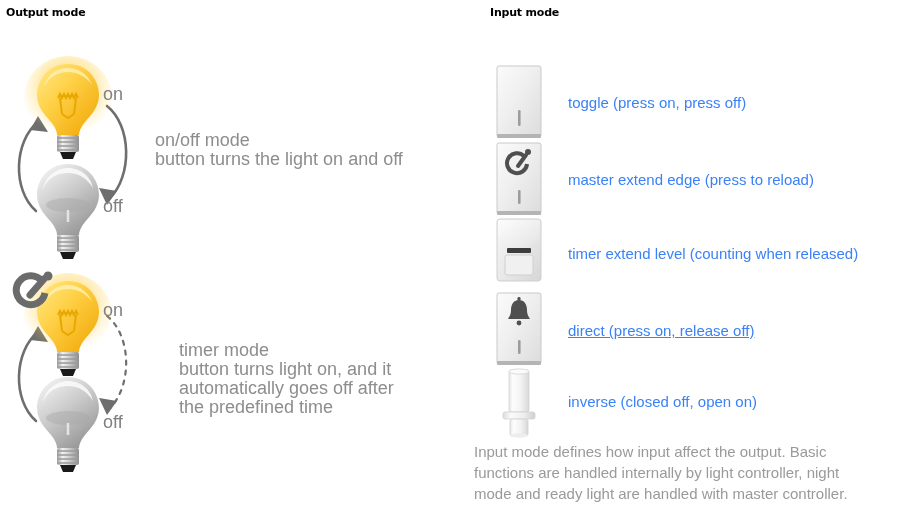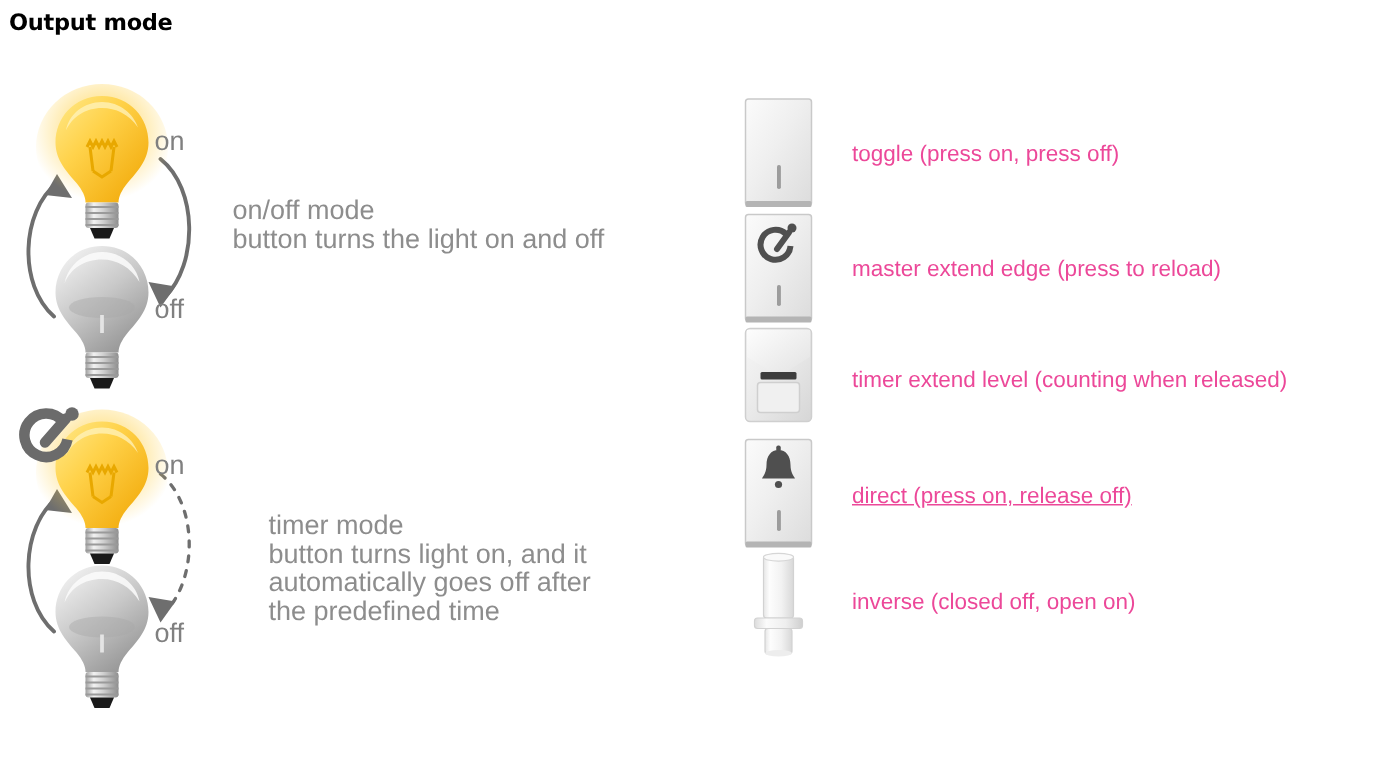--- a/index.html
+++ b/index.html
@@ -19,21 +19,21 @@
     position: absolute;
     top: 0;
   }
   #output-panel { left: 0; width: 470px; height: 512px; }
   #input-panel  { left: 470px; width: 445px; height: 512px; }
 
   .panel-title {
     position: absolute;
     font-family: "DejaVu Sans", sans-serif;
     font-weight: bold;
-    font-size: 15px;
+    font-size: 11px;
     color: #000000;
     letter-spacing: -0.2px;
     white-space: nowrap;
   }
   #output-title { left: 6px;  top: 6px; }
   #input-title  { left: 20px; top: 6px; }
 
   .desc {
     position: absolute;
     font-size: 18px;
@@ -82,21 +82,21 @@
   }
   .sw-icon {
     position: absolute;
     left: 26px;
   }
   .sw-icon svg { display:block; overflow: visible; }
   .input-label {
     position: absolute;
     left: 98px;
     font-size: 15px;
-    color: #ec4899;
+    color: #3b82f6;
     white-space: nowrap;
   }
   #input-note {
     position: absolute;
     left: 4px;
     top: 441px;
     font-size: 15px;
     line-height: 21px;
     color: #9a9a9a;
     white-space: pre;
@@ -273,20 +273,21 @@
 
     <div class="desc" id="timer-desc">timer mode
 button turns light on, and it
 automatically goes off after
 the predefined time</div>
   </div>
 </div>
 
 <div class="panel" id="input-panel">
 
+  <div class="panel-title" id="input-title">Input mode</div>
 
   <div class="input-row" style="top:0">
     <div class="sw-icon" style="top:65px;">
       <svg width="46" height="76" viewBox="0 0 46 76">
         <defs>
           <linearGradient id="swA" x1="0%" y1="0%" x2="100%" y2="100%">
             <stop offset="0%" stop-color="#fbfbfb"></stop>
             <stop offset="45%" stop-color="#efefef"></stop>
             <stop offset="100%" stop-color="#dcdcdc"></stop>
           </linearGradient>
@@ -392,13 +393,16 @@
 
         <rect x="7" y="44" width="32" height="7" rx="2" fill="url(#cylB)" stroke="#d2d2d2" stroke-width="0.8"></rect>
 
         <rect x="14" y="51" width="18" height="17" rx="2" fill="url(#cylA)" stroke="#d2d2d2" stroke-width="0.8"></rect>
         <ellipse cx="23" cy="67.5" rx="9" ry="2.2" fill="#ededed"></ellipse>
       </svg>
     </div>
     <div class="input-label" style="top:393px;">inverse (closed off, open on)</div>
   </div>
 
+  <div id="input-note">Input mode defines how input affect the output. Basic
+functions are handled internally by light controller, night
+mode and ready light are handled with master controller.</div>
 </div>
 
 </body></html>

